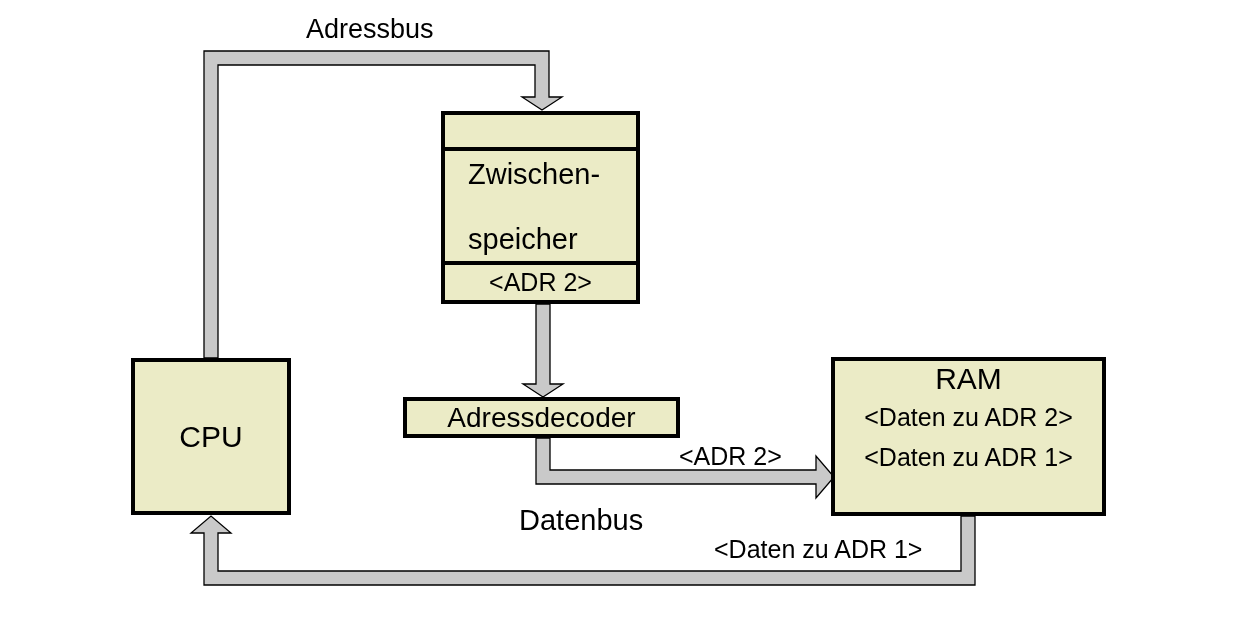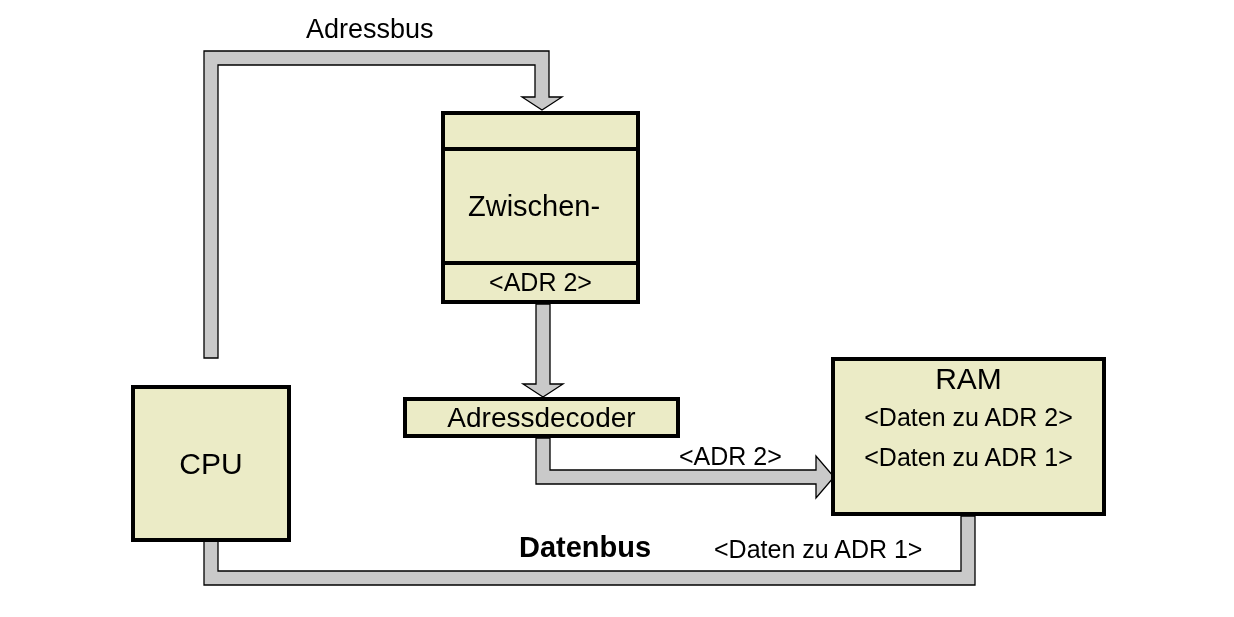--- a/index.html
+++ b/index.html
@@ -38,21 +38,20 @@
     position: absolute;
     background: var(--box-fill);
     border: 4px solid var(--line);
   }
 
   
   .cpu {
     left: 131px; top: 358px; width: 160px; height: 157px;
     display: flex; align-items: center; justify-content: center;
     font-size: 30px;
-    margin-top: 27px;
   }
 
   
   .zs {
     left: 441px; top: 111px; width: 199px; height: 193px;
     display: flex; flex-direction: column;
   }
   .zs-top { height: 32px; }
   .zs-divider { height: 4px; background: var(--line); }
   .zs-mid {
@@ -82,21 +81,21 @@
   .ram-title { font-size: 30px; line-height: 36px; }
   .ram-row { font-size: 25px; line-height: 40px; }
   .ram-row:first-of-type { margin-top: 6px; }
 
   
   .bus-label {
     position: absolute;
     white-space: nowrap;
   }
   .lbl-adressbus { left: 306px; top: 14px;  font-size: 27px; }
-  .lbl-datenbus  { left: 519px; top: 531px; font-size: 29px; font-weight: bold; }
+  .lbl-datenbus  { left: 519px; top: 504px; font-size: 29px; }
   .lbl-adr2      { left: 679px; top: 442px; font-size: 25px; }
   .lbl-daten1    { left: 714px; top: 535px; font-size: 25px; }
 </style>
 </head>
 <body>
 
 <div class="canvas">
 
   <svg class="bus-layer" viewBox="0 0 1234 617" xmlns="http://www.w3.org/2000/svg">
     <path d="M204,358 L204,51 L549,51 L549,97 L562,97 L542,110 L522,97 L535,97 L535,65 L218,65 L218,358 Z"></path>
@@ -107,20 +106,21 @@
 
   <div class="node cpu">
     <span>CPU</span>
   </div>
 
   <div class="node zs">
     <div class="zs-top"></div>
     <div class="zs-divider"></div>
     <div class="zs-mid">
       <span>Zwischen-</span>
+      <span>speicher</span>
     </div>
     <div class="zs-divider"></div>
     <div class="zs-bot">
       <span>&lt;ADR 2&gt;</span>
     </div>
   </div>
 
   <div class="node decoder">
     <span>Adressdecoder</span>
   </div>

